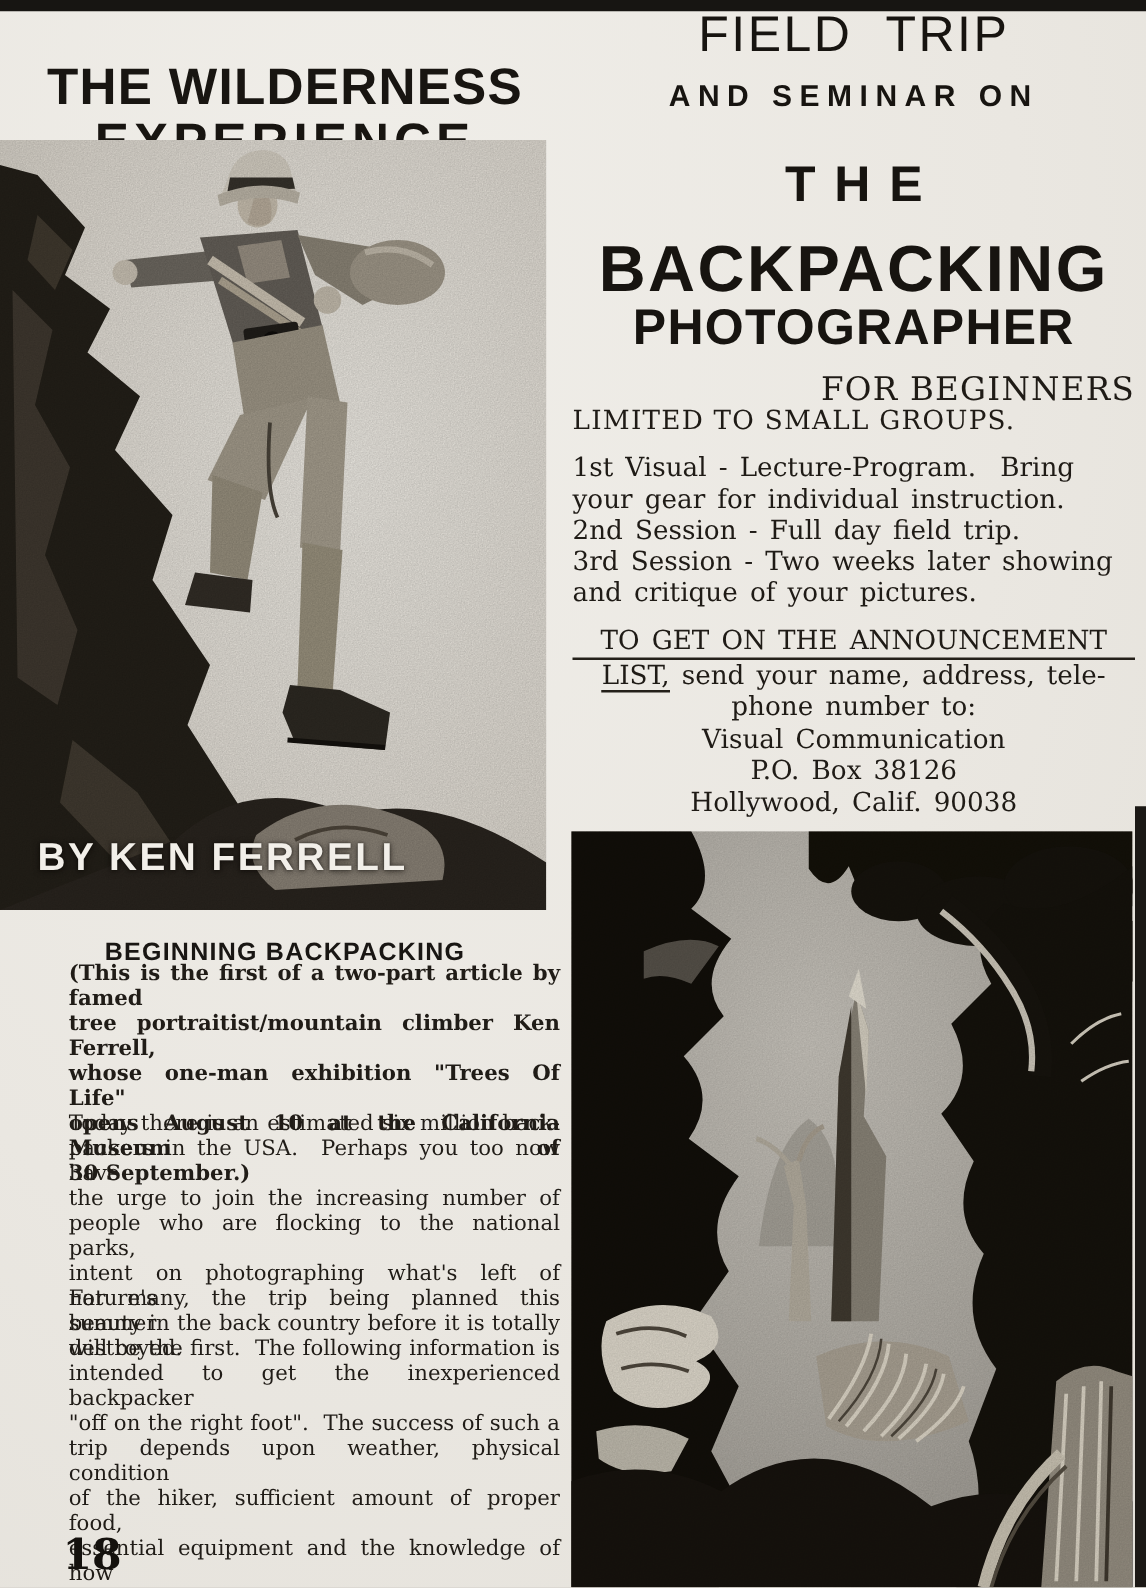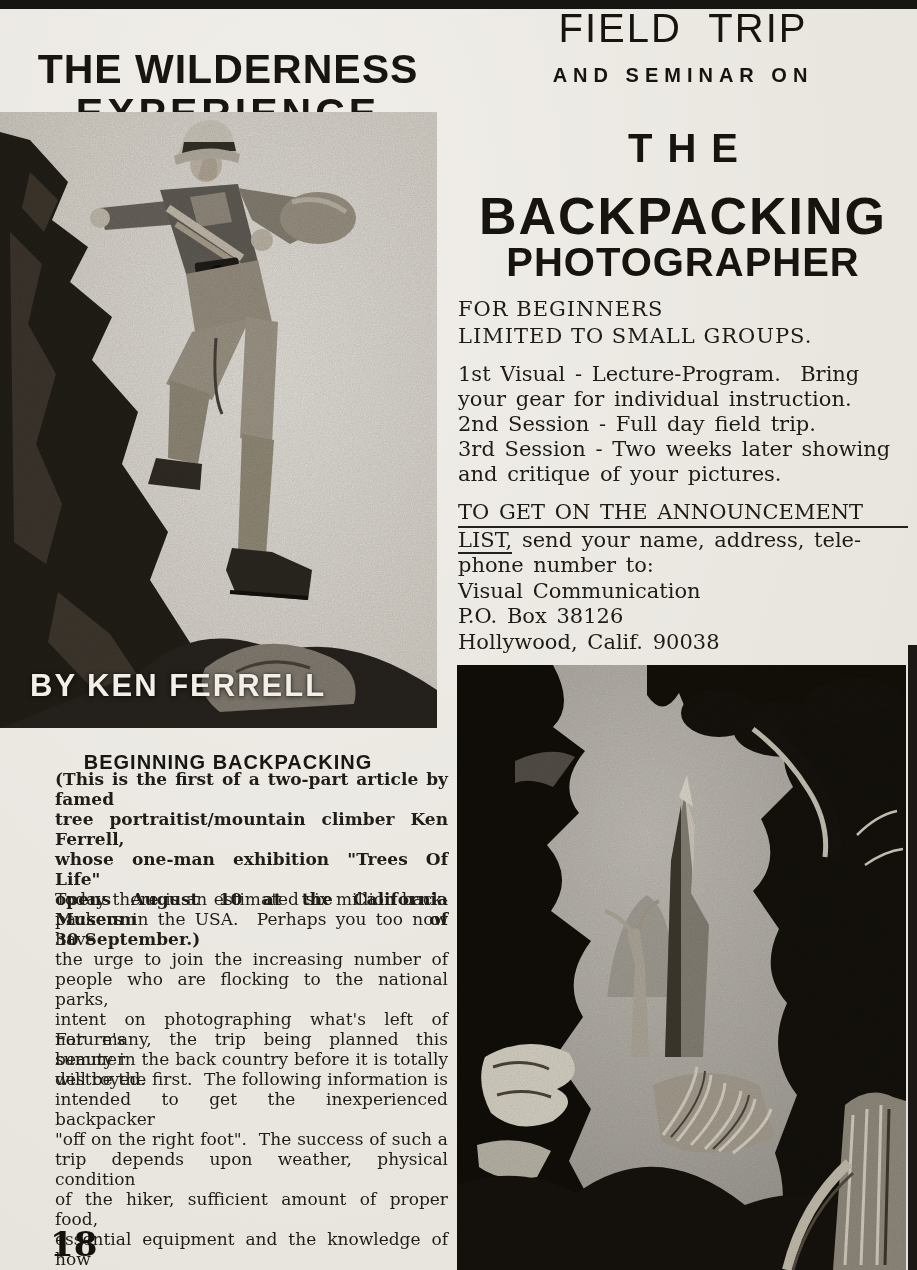--- a/index.html
+++ b/index.html
@@ -26,30 +26,30 @@
   .para.bold{font-weight:700;}
   .pos-intro{top:769px;}
   .pos-p1{top:889px;}
   .pos-p2{top:1029px;}
   .pageno{position:absolute;left:50px;top:1224px;font-family:"DejaVu Serif",serif;
     font-weight:700;font-size:34px;color:#14110d;}
 
   
   .rc{position:absolute;left:458px;width:450px;}
   .ft-head{top:6px;text-align:center;font-weight:400;font-size:40px;letter-spacing:2px;word-spacing:14px;color:#171410;}
-  .sem-head{top:64px;text-align:center;font-weight:700;font-size:20px;letter-spacing:6px;color:#171410;}
+  .sem-head{top:64px;text-align:center;font-weight:700;font-size:24px;letter-spacing:6px;color:#171410;}
   .the-head{top:126px;text-align:center;font-weight:700;font-size:40px;letter-spacing:15px;text-indent:15px;color:#171410;}
   .bp-head{top:186px;text-align:center;font-weight:700;font-size:52px;letter-spacing:2px;color:#171410;}
   .ph-head{top:240px;text-align:center;font-weight:700;font-size:40px;letter-spacing:1px;color:#171410;}
   .serifblock{font-family:"DejaVu Serif",serif;color:#1f1b16;}
-  .forbeg{top:297px;text-align:left;font-size:21px;letter-spacing:1px;}
+  .forbeg{top:297px;text-align:right;font-size:26px;letter-spacing:1px;}
   .limited{top:324px;font-size:21px;letter-spacing:1px;}
   .sessions{top:362px;font-size:21px;line-height:25px;word-spacing:3px;}
   .sessions .tline{white-space:pre-wrap;}
-  .announce{top:500px;font-size:21px;line-height:25.5px;word-spacing:3px;}
+  .announce{top:500px;font-size:21px;line-height:25.5px;word-spacing:3px;text-align:center;}
   .announce .tline{white-space:pre-wrap;}
   .ul-line{border-bottom:2px solid #24201a;width:100%;}
   .ul-word{border-bottom:2px solid #24201a;}
   .trees-photo{position:absolute;left:457px;top:665px;width:449px;height:605px;}
   .trees-photo svg{display:block;width:100%;height:100%;}
 </style>
 </head>
 <body>
 
 <div class="page">

